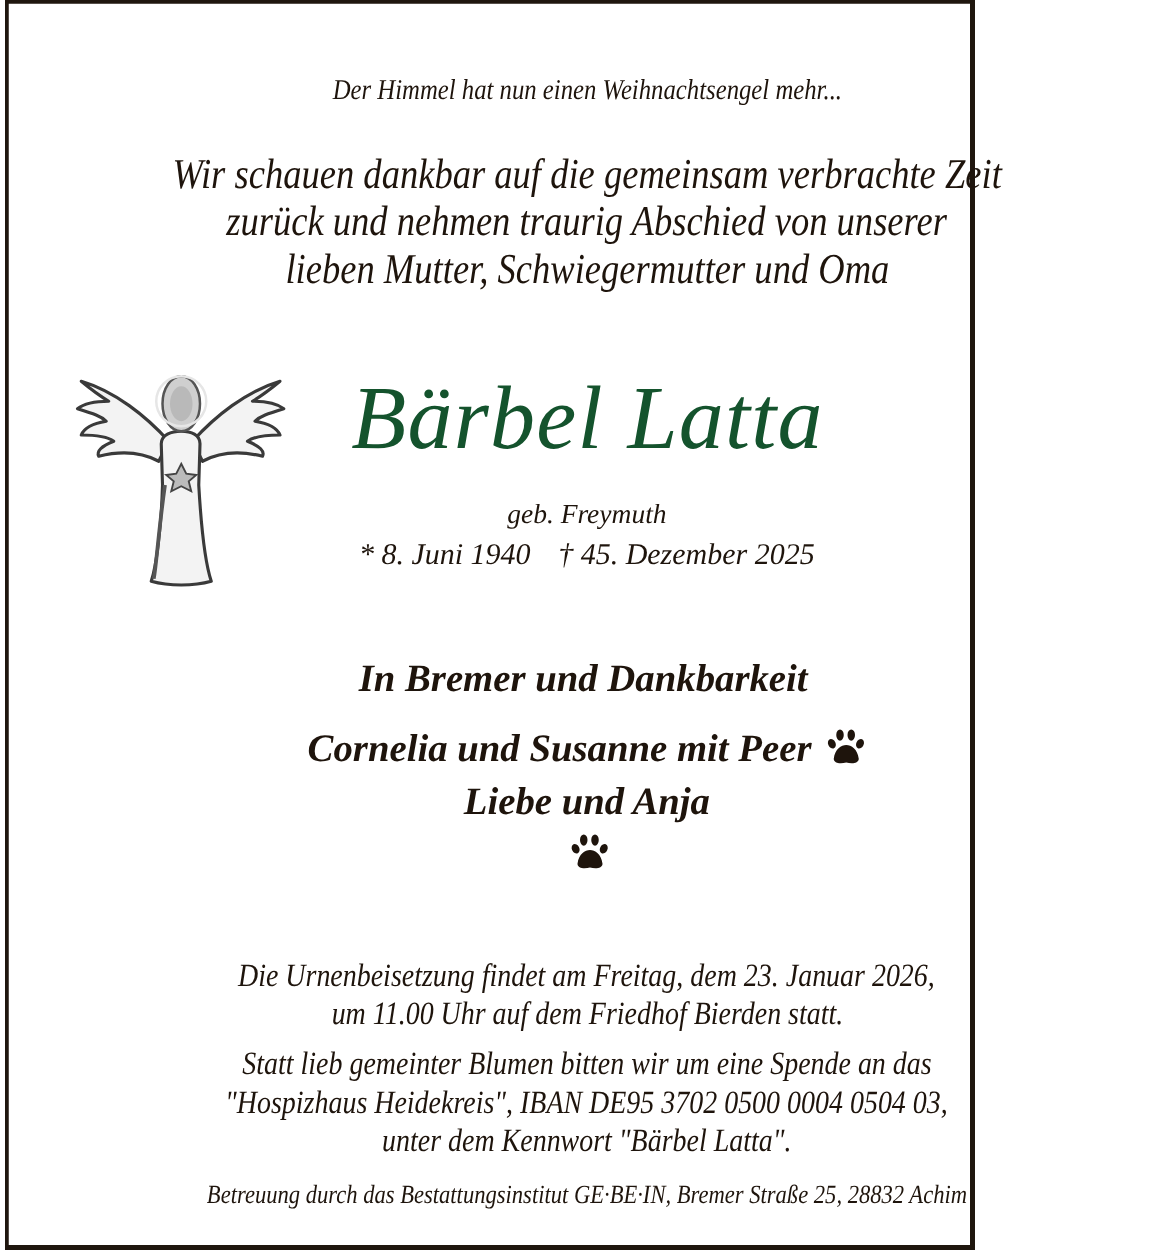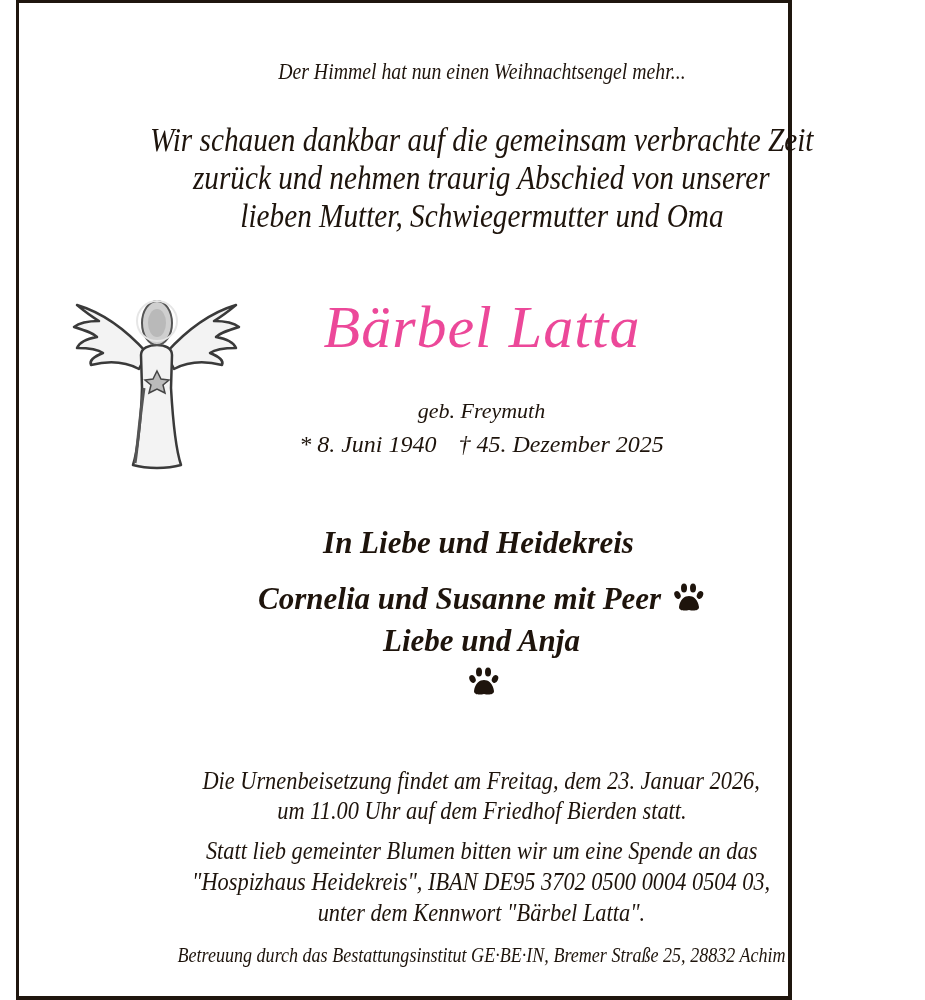--- a/index.html
+++ b/index.html
@@ -1,31 +1,31 @@
 <!DOCTYPE html>
 <html><head>
   <meta charset="utf-8">
   <style>
     html, body { margin: 0; padding: 0; background: #ffffff; }
     body { width: 925px; height: 1000px; position: relative; overflow: hidden; }
     .frame {
-      position: absolute; left: 16px; top: 0; width: 776px; height: 1000px;
+      position: absolute; left: 4px; top: 0; width: 776px; height: 1000px;
       box-sizing: border-box;
       border-top: 3px solid #1f160e; border-left: 3px solid #1f160e;
       border-right: 4px solid #1f160e; border-bottom: 4px solid #1f160e;
       background: #fff;
     }
     .t { position: absolute; left: 0; width: 925px; text-align: center; color: #1e140c;
          font-family: "Liberation Serif", "DejaVu Serif", serif; white-space: nowrap; }
     .cond { display: inline-block; transform: scaleX(0.86); transform-origin: center; font-style: italic; }
     .intro { top: 56px; font-size: 23px; }
     .lead { top: 118px; font-size: 34px; line-height: 38px; }
     .name { position: absolute; left: 258px; top: 290px; width: 410px; text-align: center;
             font-family: "Liberation Serif", "DejaVu Serif", serif; font-style: italic;
-            font-size: 60px; color: #ec4899; letter-spacing: 1px; }
+            font-size: 72px; color: #14532d; letter-spacing: 1px; }
     .born { top: 395px; font-size: 22px; font-style: italic; left: 0; width: 925px; }
     .dates { top: 428px; font-size: 24px; font-style: italic; }
     .dates span.sep { display: inline-block; width: 22px; }
     .bold { font-weight: bold; font-style: italic; }
     .love { top: 522px; font-size: 31px; left: 0; width: 925px; }
     .fam { font-size: 31px; line-height: 42px; }
     .fam1 { top: 575px; }
     .fam2 { top: 617px; }
     .fam3 { top: 659px; }
     .paw { display: inline-block; width: 32px; height: 32px; vertical-align: -4px; margin-left: 4px; }
@@ -64,21 +64,21 @@
 
   <div class="name">Bärbel Latta</div>
 
   <div class="t born">geb. Freymuth</div>
 
   <div class="t dates">
     <span>* 8. Juni 1940</span><span class="sep"></span><span>† 45. Dezember 2025</span>
   </div>
 
   <div class="t love bold">
-    <span style="position:relative;left:-3px;">In Liebe und Heidekreis</span>
+    <span style="position:relative;left:-3px;">In Bremer und Dankbarkeit</span>
   </div>
 
   <div class="t fam fam1 bold">
     <span>Cornelia und Susanne mit Peer</span>
     <svg class="paw" viewBox="0 0 32 32">
       <g fill="#1e140c">
           <ellipse cx="4.5" cy="14" rx="3" ry="4" transform="rotate(-25 4.5 14)"></ellipse>
           <ellipse cx="11" cy="7" rx="3" ry="4.5"></ellipse>
           <ellipse cx="20" cy="7" rx="3" ry="4.5"></ellipse>
           <ellipse cx="27" cy="14" rx="3" ry="4" transform="rotate(25 27 14)"></ellipse>

